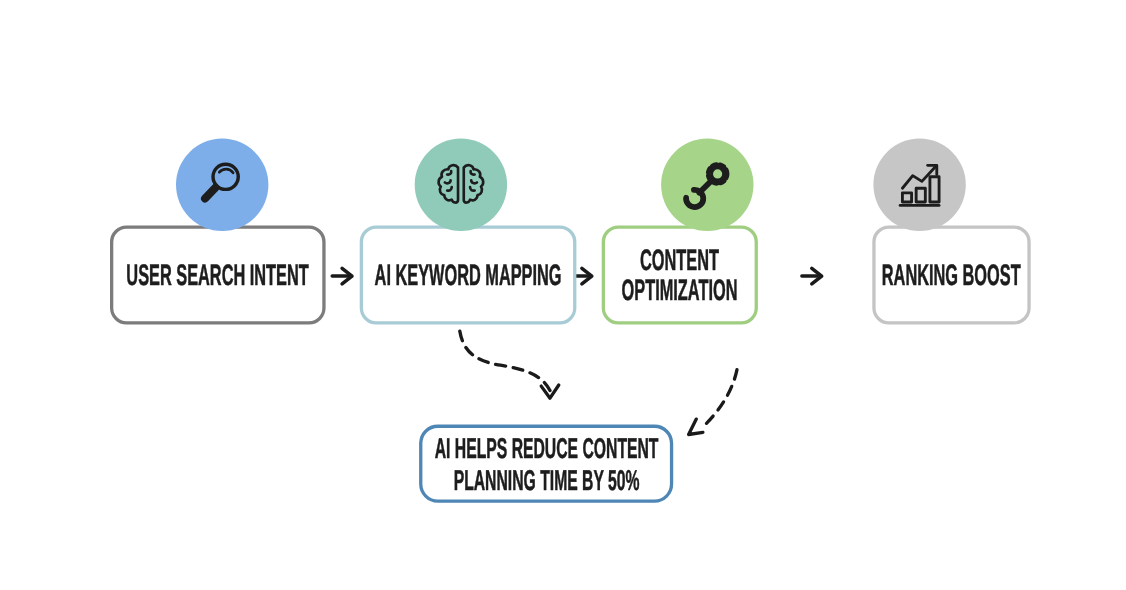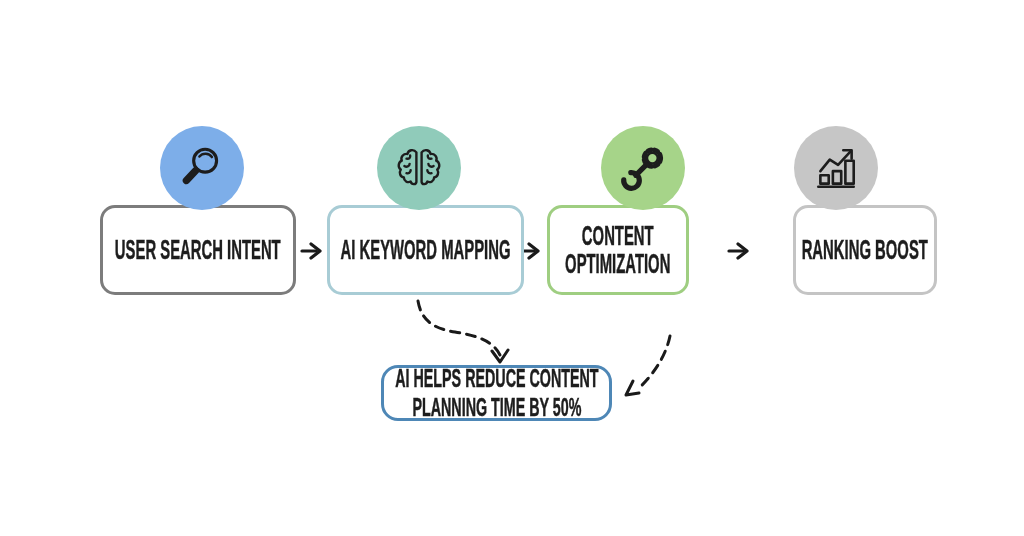--- a/index.html
+++ b/index.html
@@ -58,23 +58,23 @@
     align-items: center;
     justify-content: center;
     z-index: 2;
   }
 
   .step-circle svg { display: block; }
 
   .callout-box {
     position: absolute;
     left: 381px;
-    top: 365px;
+    top: 386px;
     width: 231px;
-    height: 56px;
+    height: 71px;
     background: #ffffff;
     border: 3px solid #4e87b6;
     border-radius: 17px;
     display: flex;
     align-items: center;
     justify-content: center;
     box-sizing: border-box;
     z-index: 1;
   }
   .callout-box .label { font-size: 26px; line-height: 1.1; }

